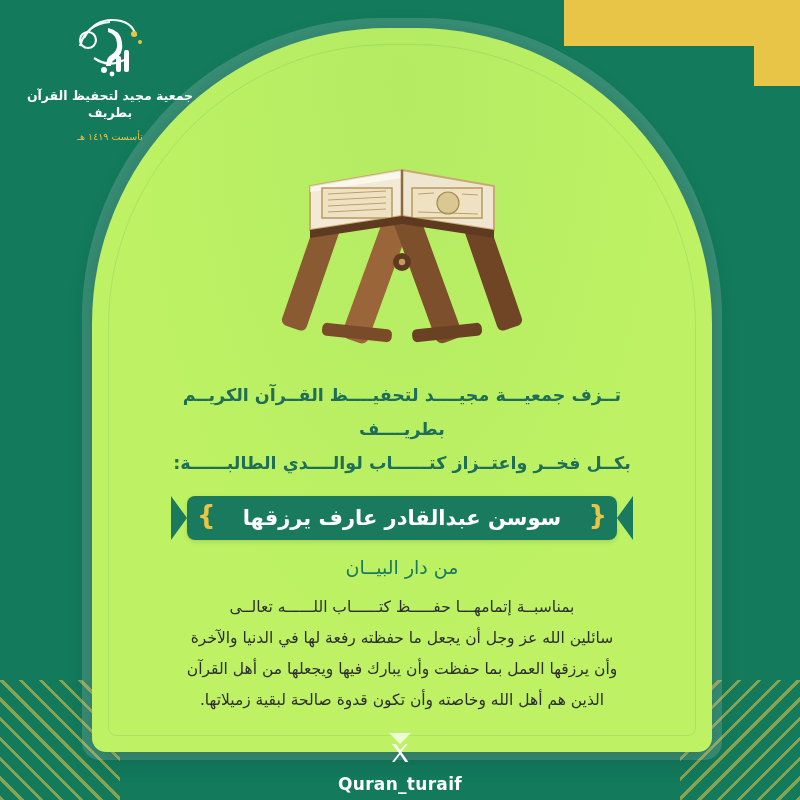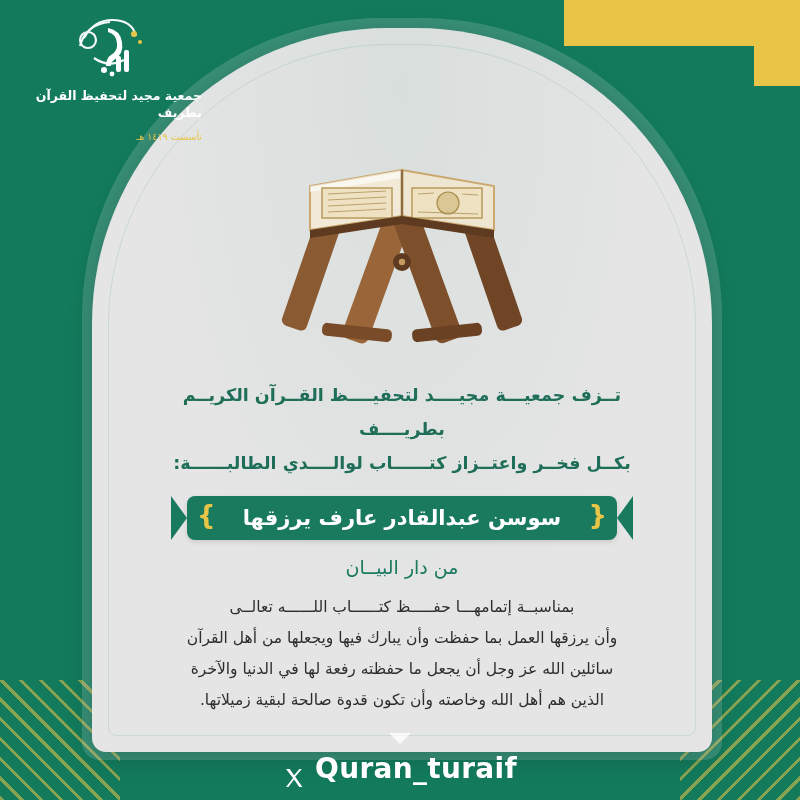--- a/index.html
+++ b/index.html
@@ -96,21 +96,21 @@
     height: 742px;
     background: rgba(255,255,255,0.16);
     border-radius: 300px 300px 18px 18px;
   }
   .arch {
     position: absolute;
     left: 92px;
     top: 28px;
     width: 620px;
     height: 724px;
-    background: #e5e5e5;
+    background: #bef264;
     border-radius: 296px 296px 14px 14px;
     box-shadow: 0 6px 26px rgba(0,0,0,0.18);
     overflow: hidden;
   }
   .arch-inner-line {
     position: absolute;
     left: 16px;
     top: 16px;
     right: 16px;
     bottom: 16px;
@@ -124,21 +124,21 @@
     background: radial-gradient(ellipse at 50% 8%, rgba(19,122,92,0.06), rgba(255,255,255,0) 62%);
     pointer-events: none;
   }
 
   
   .logo-block {
     position: absolute;
     left: 18px;
     top: 12px;
     width: 184px;
-    text-align: right;
+    text-align: center;
     color: #ffffff;
   }
   .logo-mark {
     width: 92px;
     height: 72px;
     margin: 0 auto 4px auto;
     position: relative;
   }
   .logo-name {
     font-size: 12.5px;
@@ -263,25 +263,26 @@
     height: 64px;
     display: flex;
     align-items: center;
     justify-content: center;
     gap: 42px;
     color: #ffffff;
     direction: ltr;
   }
   .footer-item {
     display: flex;
-    align-items: flex-end;
+    align-items: center;
     gap: 10px;
-    font-size: 28px;
+    font-size: 17px;
     font-weight: bold;
     letter-spacing: 0.3px;
+    flex-direction: column;
   }
   .x-icon {
     display: inline-block;
     width: 22px;
     height: 22px;
     position: relative;
   }
   .phone-badge {
     width: 28px;
     height: 28px;
@@ -370,22 +371,22 @@
         <span class="banner-tip left"></span>
         <span class="banner-brace r">{</span>
         <span class="name-text">سوسن عبدالقادر عارف يرزقها</span>
         <span class="banner-brace l">}</span>
       </div>
 
       <div class="from-line">من دار البيــان</div>
 
       <div class="body-text">
         <p class="p spaced">بمناسبــة إتمامهـــا حفـــــظ كتــــــاب اللــــــه تعالــى</p>
+        <p class="p">سائلين الله عز وجل أن يجعل ما حفظته رفعة لها في الدنيا والآخرة</p>
         <p class="p">وأن يرزقها العمل بما حفظت وأن يبارك فيها ويجعلها من أهل القرآن</p>
-        <p class="p">سائلين الله عز وجل أن يجعل ما حفظته رفعة لها في الدنيا والآخرة</p>
         <p class="p">الذين هم أهل الله وخاصته وأن تكون قدوة صالحة لبقية زميلاتها.</p>
       </div>
     </div>
   </div>
 
   <div class="logo-block">
     <div class="logo-mark">
       <svg width="92" height="72" viewBox="0 0 92 72">
         <g fill="none" stroke="#ffffff" stroke-width="2.2" opacity="0.95">
           <path d="M20 26 q10 -18 28 -18 q20 0 24 16"></path>

